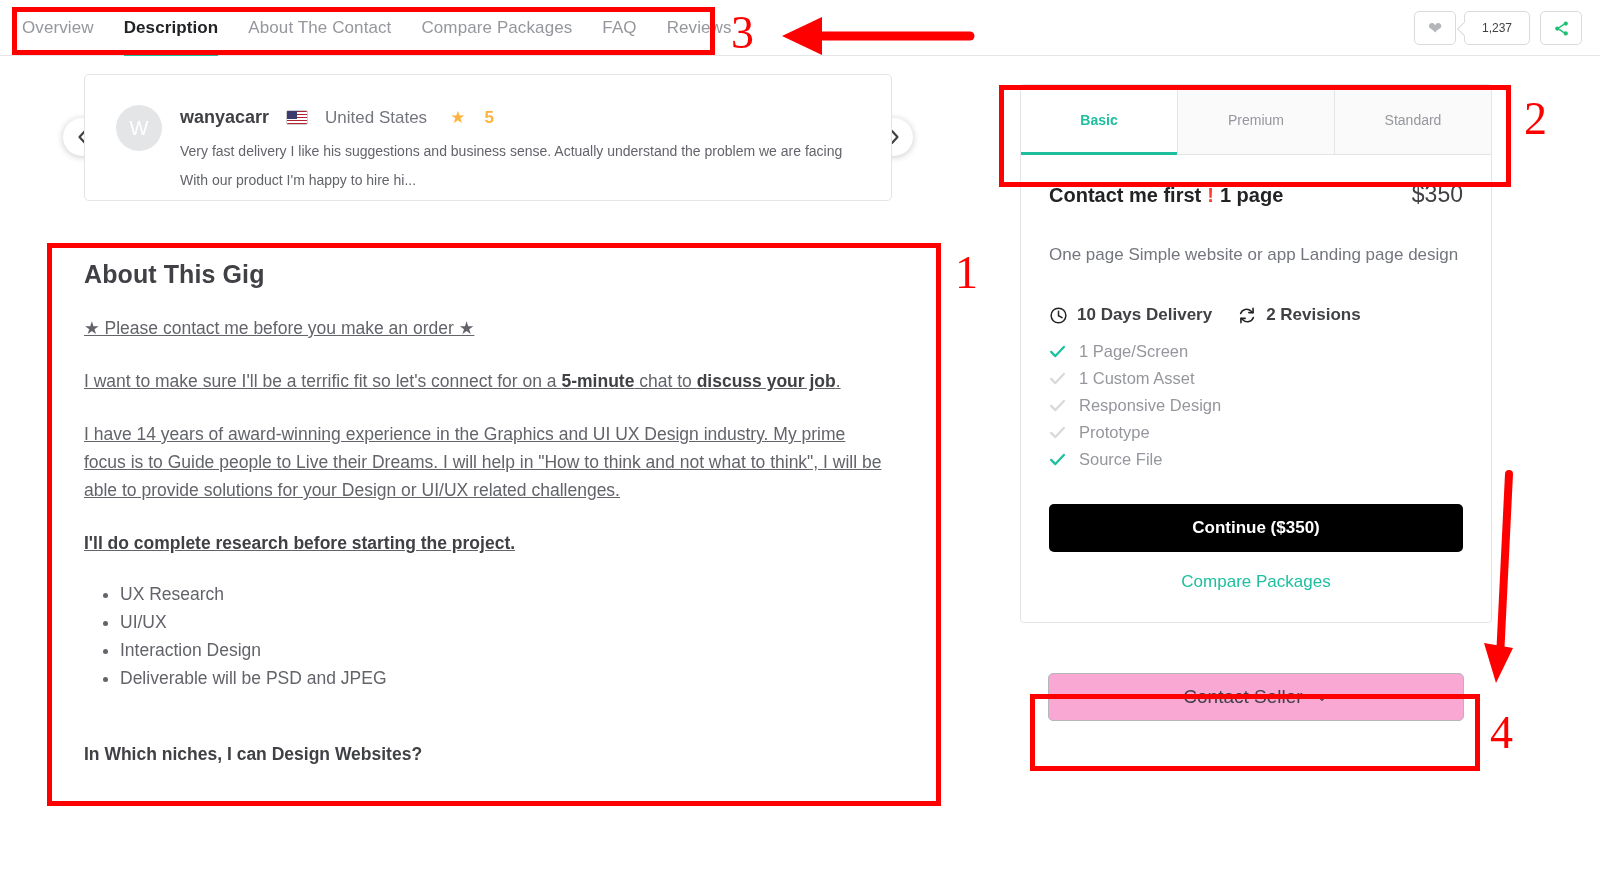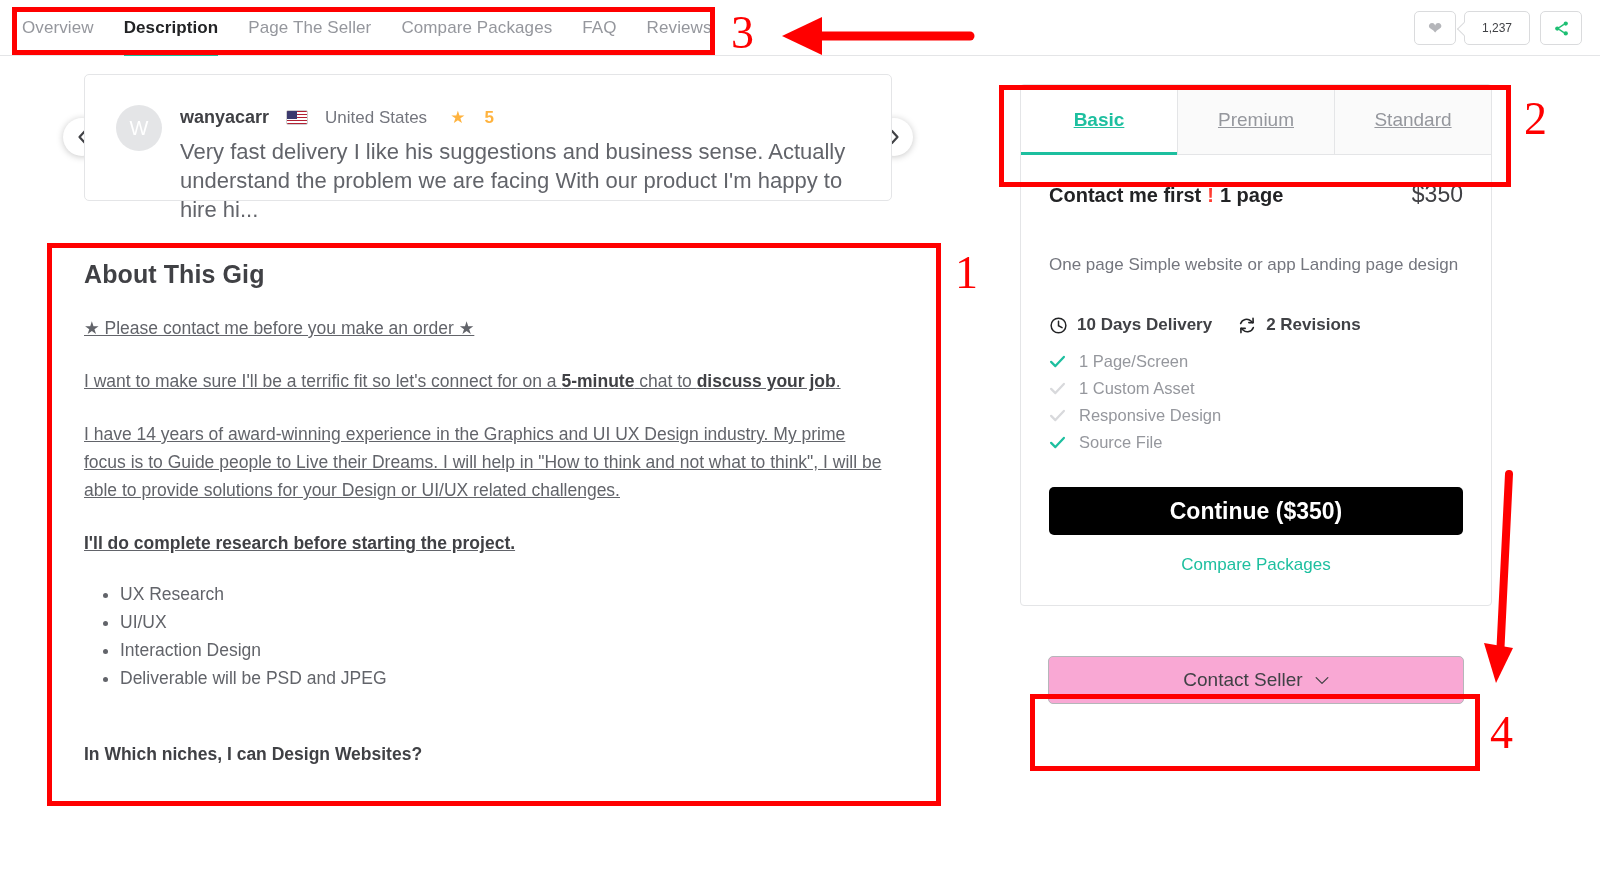--- a/index.html
+++ b/index.html
@@ -63,21 +63,21 @@
     background: linear-gradient(#b22234 0 11.5%, #fff 11.5% 23%, #b22234 23% 34.5%, #fff 34.5% 46%,
                 #b22234 46% 57.5%, #fff 57.5% 69%, #b22234 69% 80.5%, #fff 80.5% 92%, #b22234 92% 100%);
     border: 1px solid #cfd0d2;
   }
   .flag::after { content:""; position:absolute; left:0; top:0; width:10px; height:8px; background:#3c3b6e; }
   .rv-country { font-size: 17px; color: #74767e; }
   .rv-star { color: #ffb33e; font-size: 17px; margin-left: 6px; }
   .rv-rating { color: #ffb33e; font-size: 17px; font-weight: 700; margin-left: 2px; }
   .rv-body {
     position: absolute; left: 95px; top: 62px; width: 690px;
-    font-size: 22px; line-height: 29px; color: #62646a;
+    font-size: 14px; line-height: 29px; color: #62646a;
   }
   .carobtn {
     position: absolute; width: 38px; height: 38px; border-radius: 50%;
     background: #fff; box-shadow: 0 1px 7px rgba(0,0,0,.22);
     display: flex; align-items: center; justify-content: center;
     color: #404145; font-size: 16px; cursor: pointer; top: 62px;
   }
   .caro-prev { left: 63px; }
   .caro-next { left: 875px; }
 
@@ -91,43 +91,43 @@
   .about ul { margin-top: 24px; padding-left: 36px; }
   .about li { font-size: 17.5px; line-height: 27px; color: #62646a; margin-bottom: 1px; }
   .about .niche { font-size: 17.5px; font-weight: 700; color: #404145; margin-top: 52px; }
 
   
   .rightcol { position: absolute; left: 1020px; top: 84px; width: 472px; }
   .pkgcard { border: 1px solid #e4e5e7; border-radius: 4px; background: #fff; }
   .pkgtabs { display: flex; height: 70px; border-bottom: 1px solid #e4e5e7; }
   .pkgtab {
     flex: 1; display: flex; align-items: center; justify-content: center;
-    font-size: 19px; color: #95979d; background: #fafafa; border-right: 1px solid #e4e5e7;
-    position: relative; cursor: pointer; text-decoration: underline;
+    font-size: 14px; color: #95979d; background: #fafafa; border-right: 1px solid #e4e5e7;
+    position: relative; cursor: pointer;
   }
   .pkgtab:last-child { border-right: none; }
   .pkgtab.active { background: #fff; color: #1dbf9f; font-weight: 700; }
   .pkgtab.active::after {
     content: ""; position: absolute; left: 0; right: 0; bottom: -1px; height: 3px; background: #1dbf9f;
   }
   .pkgbody { padding: 26px 28px 30px 28px; }
   .pkgtitlerow { display: flex; align-items: baseline; justify-content: space-between; }
   .pkgtitle { font-size: 20px; font-weight: 700; color: #222325; }
   .pkgtitle .excl { color: #ff3b30; font-weight: 700; margin: 0 6px; }
   .pkgprice { font-size: 23px; color: #404145; }
-  .pkgdesc { margin-top: 45px; font-size: 17px; color: #74767e; line-height: 24px; }
+  .pkgdesc { margin-top: 35px; font-size: 17px; color: #74767e; line-height: 24px; }
   .pkgmeta { margin-top: 38px; display: flex; align-items: center; gap: 25px; }
   .metaitem { display: flex; align-items: center; gap: 9px; font-size: 17px; font-weight: 700; color: #404145; }
   .featlist { margin-top: 13px; }
   .featrow { display: flex; align-items: center; gap: 13px; height: 27px; }
   .featrow .ck { width: 17px; height: 17px; display: block; }
   .featrow span.lbl { font-size: 16.5px; color: #95979d; }
   .continuebtn {
     margin-top: 31px; width: 100%; height: 48px; background: #000; color: #fff;
-    border: none; border-radius: 5px; font-size: 23px; font-weight: 700; cursor: pointer;
+    border: none; border-radius: 5px; font-size: 17px; font-weight: 700; cursor: pointer;
     font-family: "Liberation Sans", sans-serif;
   }
   .comparelink {
     margin-top: 20px; text-align: center; font-size: 17px; color: #1dbf9f; cursor: pointer;
   }
   .contactwrap { margin-top: 33px; padding: 17px 28px; }
   .contactbtn {
     width: 100%; height: 48px; background: #f9a8d4; border: 1px solid #b5b6ba; border-radius: 5px;
     display: flex; align-items: center; justify-content: center; gap: 12px;
     font-size: 19px; color: #404145; cursor: pointer;
@@ -144,21 +144,21 @@
 </style>
 </head>
 <body>
 
 <div class="page">
 
   <div class="topbar">
     <div class="navtabs">
       <div class="navtab">Overview</div>
       <div class="navtab active">Description</div>
-      <div class="navtab">Page The Seller</div>
+      <div class="navtab">About The Contact</div>
       <div class="navtab">Compare Packages</div>
       <div class="navtab">FAQ</div>
       <div class="navtab">Reviews</div>
     </div>
 
     <div class="topright">
       <div class="iconbtn">
         <span class="heart">❤</span>
       </div>
       <div class="countbubble">1,237</div>
@@ -264,20 +264,26 @@
             <span class="lbl">1 Custom Asset</span>
           </div>
           <div class="featrow">
             <svg class="ck" viewBox="0 0 24 24">
                 <polyline points="3,12.5 9,18.5 21,5.5" fill="none" stroke="#d8d9dc" stroke-width="3.2" stroke-linecap="round" stroke-linejoin="round"></polyline>
               </svg>
             <span class="lbl">Responsive Design</span>
           </div>
           <div class="featrow">
             <svg class="ck" viewBox="0 0 24 24">
+                <polyline points="3,12.5 9,18.5 21,5.5" fill="none" stroke="#d8d9dc" stroke-width="3.2" stroke-linecap="round" stroke-linejoin="round"></polyline>
+              </svg>
+            <span class="lbl">Prototype</span>
+          </div>
+          <div class="featrow">
+            <svg class="ck" viewBox="0 0 24 24">
                 <polyline points="3,12.5 9,18.5 21,5.5" fill="none" stroke="#1dbf9f" stroke-width="3.2" stroke-linecap="round" stroke-linejoin="round"></polyline>
               </svg>
             <span class="lbl">Source File</span>
           </div>
         </div>
 
         <button class="continuebtn">Continue ($350)</button>
         <div class="comparelink">Compare Packages</div>
       </div>
     </div>

